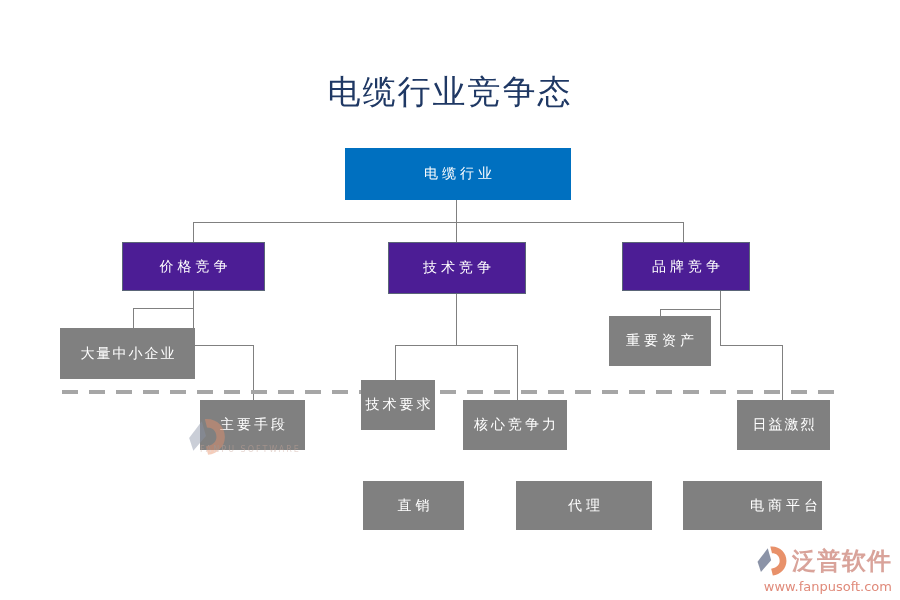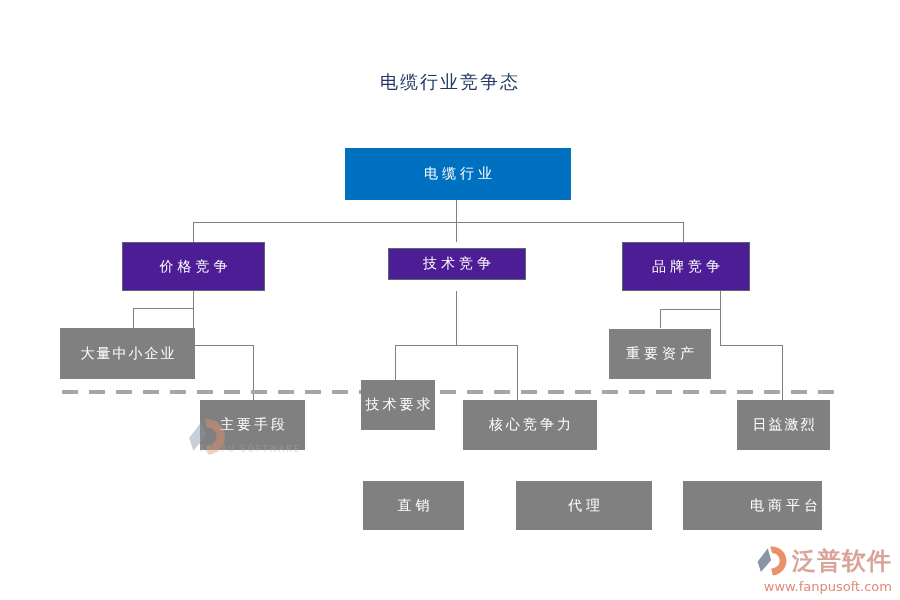--- a/index.html
+++ b/index.html
@@ -2,45 +2,45 @@
 <html><head>
 <meta charset="utf-8">
 <style>
   html,body{margin:0;padding:0;background:#fff;}
   #stage{
     position:relative;width:900px;height:600px;background:#ffffff;overflow:hidden;
     font-family:"DejaVu Serif","Liberation Serif",serif;
   }
   .title{
     position:absolute;left:0;top:70px;width:100%;text-align:center;
-    font-size:18px;letter-spacing:2px;color:#1F3864;
+    font-size:33px;letter-spacing:2px;color:#1F3864;
   }
   .node{
     position:absolute;display:flex;align-items:center;justify-content:center;
     color:#ffffff;font-size:14px;letter-spacing:4px;text-indent:4px;
     box-sizing:border-box;
   }
   .blue-root{background:#0070C0;}
   .blue{background:#4c1d95;border:1px solid #5a6577;}
   .gray{background:#808080;}
   .line{position:absolute;background:#808080;}
   .dashed{
     position:absolute;left:62px;top:390px;width:783px;height:4px;
     background:repeating-linear-gradient(90deg,#A6A6A6 0 16px,transparent 16px 27px);
   }
   
   .n-root{left:345px;top:148px;width:226px;height:52px;}
   .n-price{left:122px;top:242px;width:143px;height:49px;}
-  .n-tech{left:388px;top:248px;width:138px;height:32px;}
+  .n-tech{left:388px;top:242px;width:138px;height:52px;}
   .n-brand{left:622px;top:242px;width:128px;height:49px;}
   .n-sme{left:60px;top:328px;width:135px;height:51px;letter-spacing:2px;text-indent:2px;}
-  .n-keyasset{left:609px;top:329px;width:102px;height:50px;}
+  .n-keyasset{left:609px;top:316px;width:102px;height:50px;}
   .n-mainmethod{left:200px;top:400px;width:105px;height:50px;letter-spacing:3px;text-indent:3px;}
   .n-techreq{left:345px;top:380px;width:74px;height:50px;letter-spacing:3px;text-indent:3px;margin-left:16px;}
-  .n-corecomp{left:463px;top:400px;width:134px;height:50px;letter-spacing:3px;text-indent:3px;}
+  .n-corecomp{left:463px;top:400px;width:104px;height:50px;letter-spacing:3px;text-indent:3px;}
   .n-intense{left:737px;top:400px;width:93px;height:50px;letter-spacing:2px;text-indent:2px;}
   .n-channel{left:123px;top:481px;width:205px;height:49px;}
   .n-direct{left:363px;top:481px;width:101px;height:49px;}
   .n-agency{left:516px;top:481px;width:136px;height:49px;}
   .n-ecom{left:683px;top:481px;width:139px;height:49px;justify-content:flex-end;}
   
   .l-root-v{left:456px;top:200px;width:1px;height:22px;}
   .l-top-h{left:193px;top:222px;width:490px;height:1px;}
   .l-price-v{left:193px;top:222px;width:1px;height:20px;}
   .l-tech-v{left:456px;top:222px;width:1px;height:20px;}

